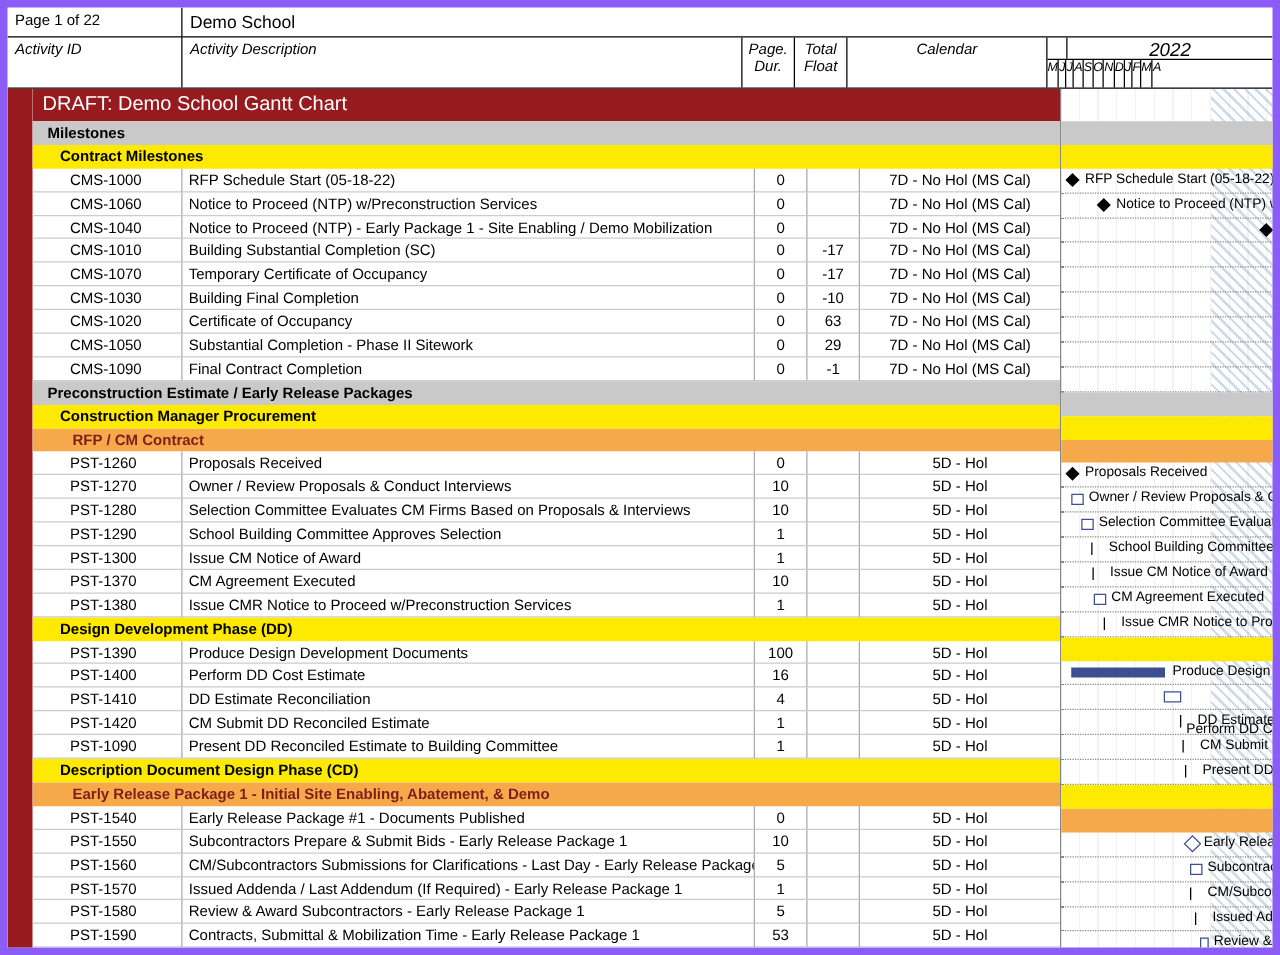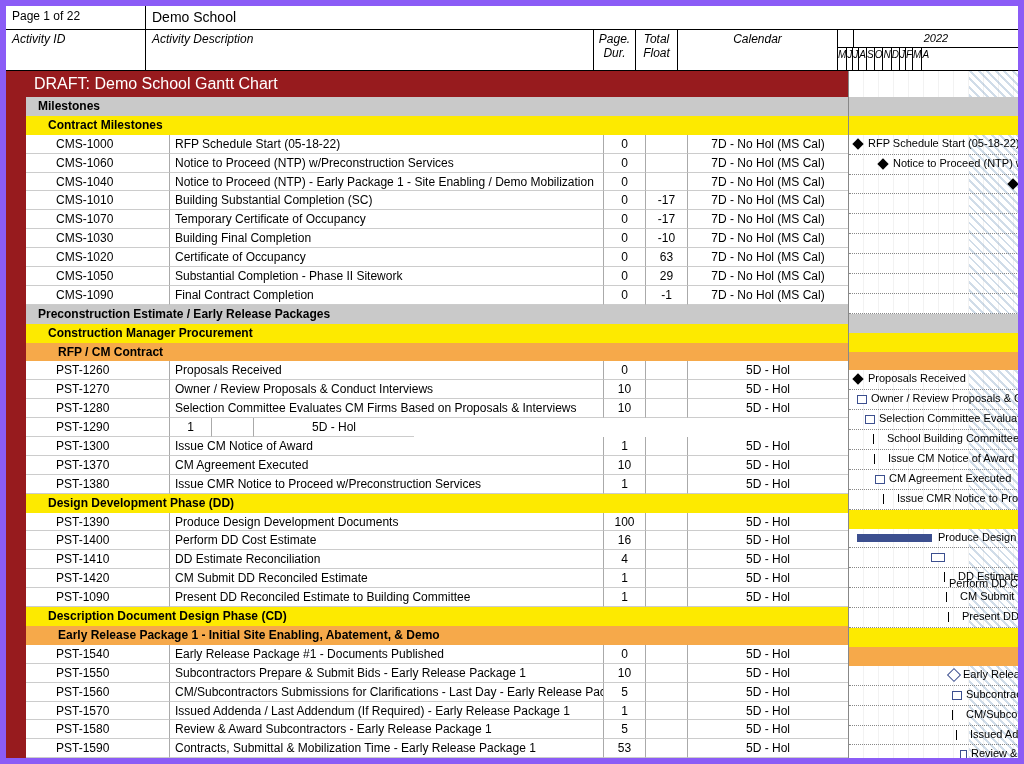--- a/index.html
+++ b/index.html
@@ -10,47 +10,47 @@
   .col-head { display:flex; height:40px; border-bottom:1px solid #000;}
   .col-head > div { border-right:1px solid #000; box-sizing:border-box; padding:2px 6px; font-size:12px; display:flex; align-items:flex-start;font-style:italic; }
   .col-head .c-actid { width:140px; }
   .col-head .c-desc { flex:1; min-width:0;}
   .col-head .c-dur  { width:42px; flex-direction:column; text-align:center; align-items:center;}
   .col-head .c-float{ width:42px; flex-direction:column; text-align:center; align-items:center;}
   .col-head .c-cal  { width:160px; justify-content:center;}
   .col-head .c-gantt{ width:180px; padding:0; border-right:none; flex-direction:column;}
   .yearbar { height:18px; border-bottom:1px solid #000; display:flex; width:100%; box-sizing:border-box;}
   .yearbar .yspacer{ width:15px; border-right:1px solid #000;}
-  .yearbar .ylabel { flex:1; text-align:center; font-size:11px; padding-top:2px;}
+  .yearbar .ylabel { flex:1; text-align:center; font-size:15px; padding-top:2px;}
   .monthbar { flex:1; display:flex; }
   .mon { flex:1; text-align:center; font-size:10px; border-right:1px solid #000; box-sizing:border-box; padding-top:1px;}
   .mon:last-child{ border-right:none;}
   
   .body-wrap { display:flex; height:calc(764px - 24px - 40px - 4px); }
   .leftcol { width:20px; background:#971b1e; flex:none;}
   .tablecol { width:822px; flex:none; overflow:hidden;}
   .ganttcol { width:180px; flex:none; position:relative; border-left:1px solid #888;
     background-image: repeating-linear-gradient(to right, rgba(0,0,0,0) 0, rgba(0,0,0,0) 14px, rgba(0,0,0,0.05) 14px, rgba(0,0,0,0.05) 15px);
   }
   .shade { position:absolute; left:120px; width:60px; top:0; bottom:0;
     background: repeating-linear-gradient(45deg, rgba(100,140,180,0.3) 0px, rgba(100,140,180,0.3) 2px, rgba(255,255,255,0) 2px, rgba(255,255,255,0) 6px); pointer-events:none;}
   
   .row { display:flex; height:18.9px; line-height:18.9px; font-size:12px; }
   .row > div { border-right:1px solid #aaa; border-bottom:1px solid #ccc; box-sizing:border-box; padding:0 5px; overflow:hidden; white-space:nowrap;}
-  .row .id  { width:144px; padding-left:30px;}
+  .row .id  { width:120px; padding-left:30px;}
   .row .desc{ flex:1; }
   .row .dur { width:42px; text-align:center;}
   .row .flt { width:42px; text-align:center;}
   .row .cal { width:160px; text-align:center; border-right:none;}
   
   .title-row { height:26px; line-height:26px; background:#971b1e; color:#fff; font-size:16px; padding-left:8px; font-weight:normal;}
   .hdr { font-weight:bold; padding-left:6px;}
   .h-gray  { background:#c9c9c9; color:#000; }
   .h-yellow{ background:#fdea00; color:#000; }
-  .h-orange{ background:#f6a94a; color:#000000;justify-content:flex-end; }
+  .h-orange{ background:#f6a94a; color:#7f1d1d;justify-content:flex-end; }
   .hdr.row > div { border:none; }
   .hdr .full { width:100%; }
   
   .glane { height:18.9px; position:relative;}
   .glane.dash { border-bottom:1px dotted #888; }
   .diamond { position:absolute; width:8px; height:8px; background:#000; transform:rotate(45deg); top:5px;}
   .odiamond{ position:absolute; width:8px; height:8px; background:#fff; border:1px solid #3c4f8f; transform:rotate(45deg); top:4px;}
   .tick    { position:absolute; width:1px; height:10px; background:#000; top:4px;}
   .bar     { position:absolute; height:8px; background:#3c4f8f; top:5px;}
   .sbar    { position:absolute; height:7px; background:#fff; border:1px solid #3c4f8f; top:5px;}
@@ -196,20 +196,21 @@
         </div>
         <div class="row">
           <div class="id">PST-1280</div>
           <div class="desc">Selection Committee Evaluates CM Firms Based on Proposals &amp; Interviews</div>
           <div class="dur">10</div>
           <div class="flt"></div>
           <div class="cal">5D - Hol</div>
         </div>
         <div class="row">
           <div class="id">PST-1290</div>
+          <div class="desc">School Building Committee Approves Selection</div>
           <div class="dur">1</div>
           <div class="flt"></div>
           <div class="cal">5D - Hol</div>
         </div>
         <div class="row">
           <div class="id">PST-1300</div>
           <div class="desc">Issue CM Notice of Award</div>
           <div class="dur">1</div>
           <div class="flt"></div>
           <div class="cal">5D - Hol</div>

